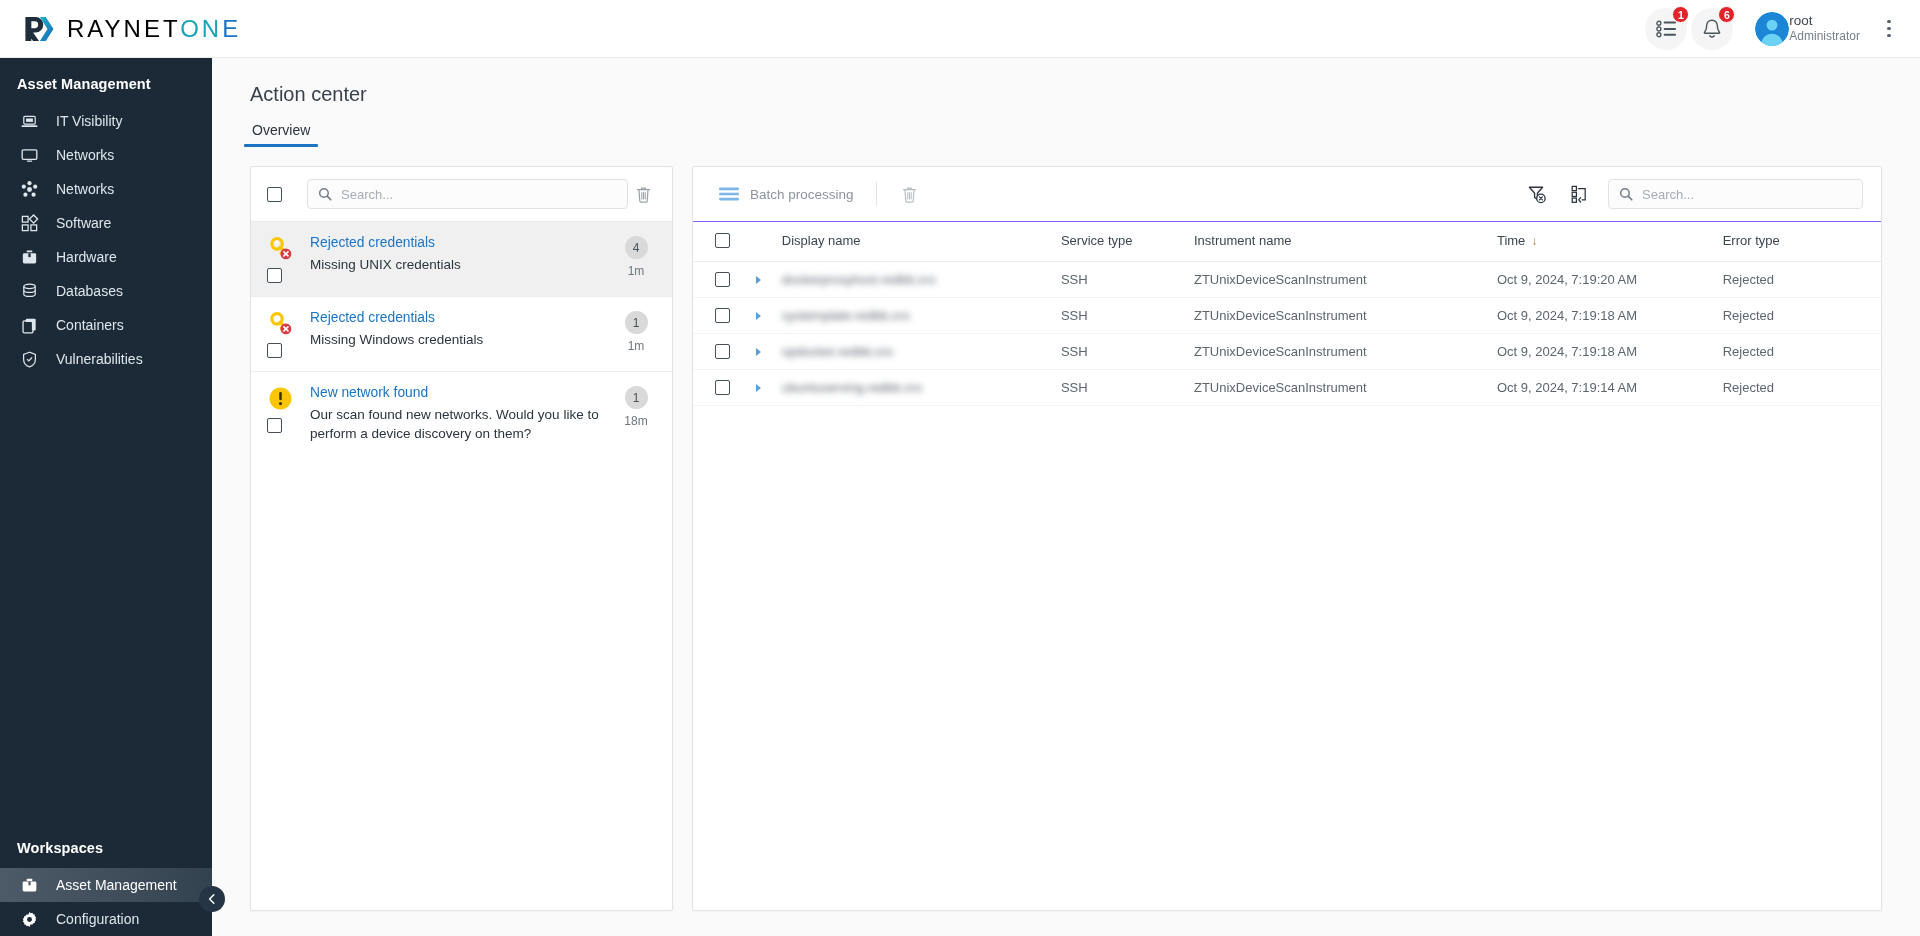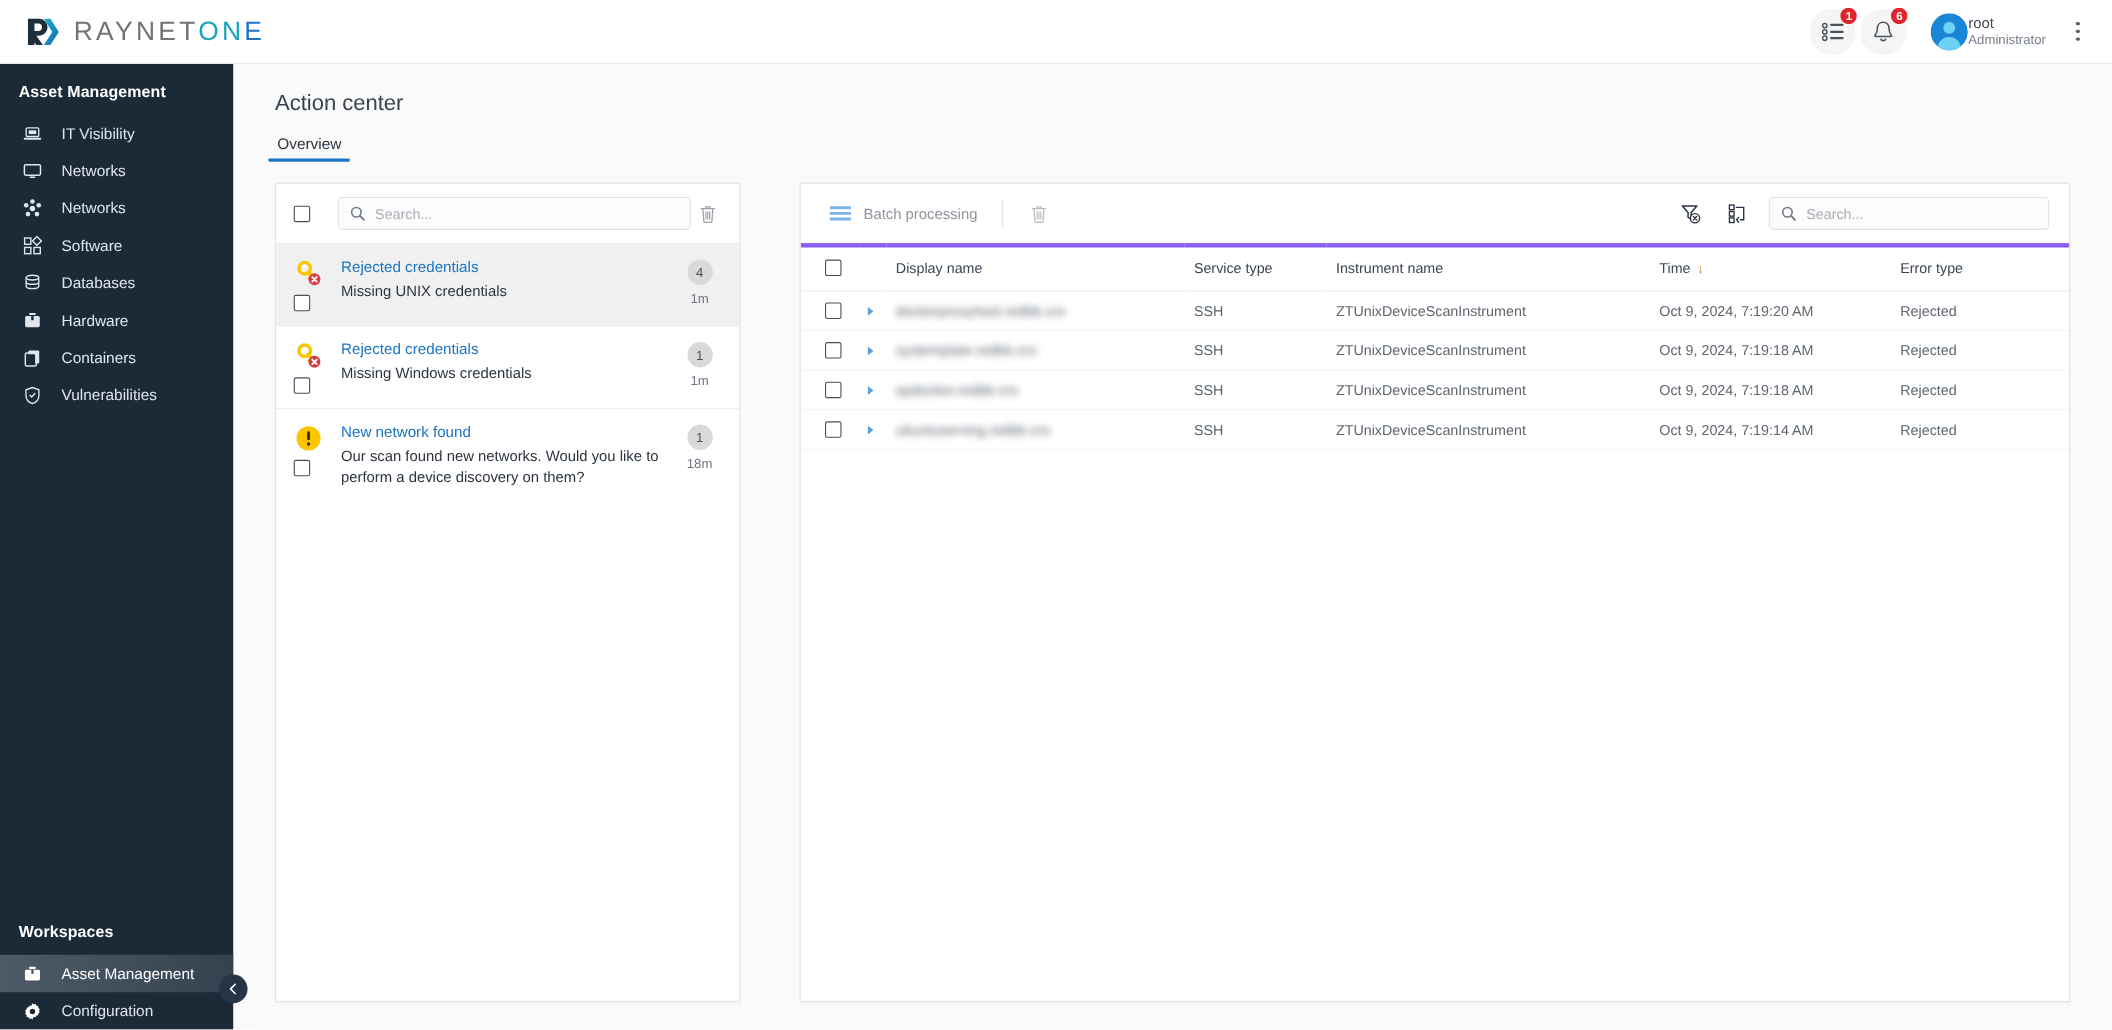--- a/index.html
+++ b/index.html
@@ -14,21 +14,21 @@
   
   .topbar {
     height: 58px; min-height: 58px; background: #ffffff;
     border-bottom: 1px solid #e8e8e8;
     display: flex; align-items: center; padding: 0 18px 0 18px;
     position: relative; z-index: 30;
   }
   .logo-wrap { display: flex; align-items: center; gap: 11px; padding-left: 4px; }
   .logo-mark { width: 34px; height: 34px; display: block; }
   .logo-text { font-size: 24px; letter-spacing: 3.0px; font-weight: 400; }
-  .logo-text .dark { color: #737373; }
+  .logo-text .dark { color: #000000; }
   .logo-text .teal { color: #1aa3b8; }
   .logo-text .blue { color: #1b74c4; }
 
   .topbar-right { margin-left: auto; display: flex; align-items: center; gap: 4px; }
   .icon-btn {
     position: relative; width: 42px; height: 42px; border-radius: 50%;
     background: #f5f5f5; display: flex; align-items: center; justify-content: center;
     cursor: pointer; border: none;
   }
   .badge {
@@ -126,36 +126,36 @@
   .alert-title { font-size: 13.8px; color: #1b74c4; margin-bottom: 5px; }
   .alert-desc { font-size: 13.5px; color: #2b3440; line-height: 1.42; }
   .alert-right { width: 44px; flex: 0 0 44px; display: flex; flex-direction: column; align-items: center; gap: 5px; padding-top: 1px; }
   .count-bubble {
     width: 23px; height: 23px; border-radius: 50%; background: #d9d9d9;
     color: #4a5058; font-size: 12px; display: flex; align-items: center; justify-content: center;
   }
   .alert-time { font-size: 12px; color: #6c757e; }
 
   
-  .right-panel { flex: 1; min-width: 0; margin-left: 35px; }
+  .right-panel { flex: 1; min-width: 0; }
   .rp-toolbar { display: flex; align-items: center; height: 54px; padding: 0 18px 0 22px; }
   .batch-btn { display: flex; align-items: center; gap: 11px; cursor: pointer; padding: 4px 4px; }
   .batch-label { font-size: 13.5px; color: #8d949d; }
   .vdiv { width: 1px; height: 24px; background: #e3e3e3; margin: 0 18px; }
   .rp-right { margin-left: auto; display: flex; align-items: center; gap: 13px; }
   .rp-search { width: 255px; height: 30px; border: 1px solid #e2e2e2; border-radius: 4px;
                background: #fcfcfc; display:flex; align-items:center; gap:9px; padding: 0 10px; }
   .rp-search input { border:none; outline:none; background:transparent; flex:1;
                      font-size: 13px; color:#3a4450; font-family: inherit; }
   .rp-search input::placeholder { color: #a6adb6; }
 
   table.grid { width: 100%; border-collapse: collapse; table-layout: fixed; }
   table.grid thead th {
     font-size: 13px; font-weight: 400; color: #3c4652; text-align: left;
-    padding: 11px 8px 13px 8px; border-top: 4px solid #8b5cf6; border-bottom: 1px solid #ececec;
+    padding: 11px 8px 13px 8px; border-top: 1px solid #8b5cf6; border-bottom: 1px solid #ececec;
     background: #fff; white-space: nowrap;
   }
   table.grid tbody td {
     font-size: 13px; color: #5d6670; padding: 10px 8px; border-bottom: 1px solid #f4f4f4;
     white-space: nowrap; overflow: hidden; text-overflow: ellipsis;
   }
   .col-chk { width: 46px; padding-left: 22px !important; }
   .col-exp { width: 22px; }
   .col-name { width: 235px; }
   .col-svc { width: 112px; }
@@ -278,37 +278,37 @@
               <rect x="11.5" y="11.5" width="6" height="6" fill="none" stroke="#dfe6ec" stroke-width="1.35"></rect>
               <rect x="11.3" y="2.3" width="6" height="6" fill="none" stroke="#dfe6ec" stroke-width="1.35" transform="rotate(45 14.3 5.3)"></rect>
             </svg>
         </span>
         <span>Software</span>
       </div>
 
       <div class="sb-item">
         <span class="ic">
           <svg width="19" height="19" viewBox="0 0 20 20">
+              <rect x="7" y="2.6" width="6" height="2" rx=".6" fill="#dfe6ec"></rect>
+              <rect x="3" y="5.6" width="14" height="10.6" rx="1.5" fill="#dfe6ec"></rect>
+              <rect x="8.8" y="5.6" width="2.4" height="4" fill="#1c2a38"></rect>
+            </svg>
+        </span>
+        <span>Hardware</span>
+      </div>
+
+      <div class="sb-item">
+        <span class="ic">
+          <svg width="19" height="19" viewBox="0 0 20 20">
               <ellipse cx="10" cy="4.6" rx="6" ry="2.3" fill="none" stroke="#dfe6ec" stroke-width="1.3"></ellipse>
               <path d="M4 4.6v4.1c0 1.3 2.7 2.3 6 2.3s6-1 6-2.3V4.6" fill="none" stroke="#dfe6ec" stroke-width="1.3"></path>
               <path d="M4 8.7v4.1c0 1.3 2.7 2.3 6 2.3s6-1 6-2.3V8.7" fill="none" stroke="#dfe6ec" stroke-width="1.3"></path>
             </svg>
         </span>
         <span>Databases</span>
-      </div>
-
-      <div class="sb-item">
-        <span class="ic">
-          <svg width="19" height="19" viewBox="0 0 20 20">
-              <rect x="7" y="2.6" width="6" height="2" rx=".6" fill="#dfe6ec"></rect>
-              <rect x="3" y="5.6" width="14" height="10.6" rx="1.5" fill="#dfe6ec"></rect>
-              <rect x="8.8" y="5.6" width="2.4" height="4" fill="#1c2a38"></rect>
-            </svg>
-        </span>
-        <span>Hardware</span>
       </div>
 
       <div class="sb-item">
         <span class="ic">
           <svg width="19" height="19" viewBox="0 0 20 20">
               <rect x="6" y="2.8" width="10.5" height="12.5" rx="1.3" fill="#dfe6ec"></rect>
               <rect x="3.2" y="5.2" width="10.5" height="12.5" rx="1.3" fill="none" stroke="#dfe6ec" stroke-width="1.4"></rect>
               <rect x="4.4" y="6.4" width="8.1" height="10.1" rx=".7" fill="#1c2a38"></rect>
             </svg>
         </span>

